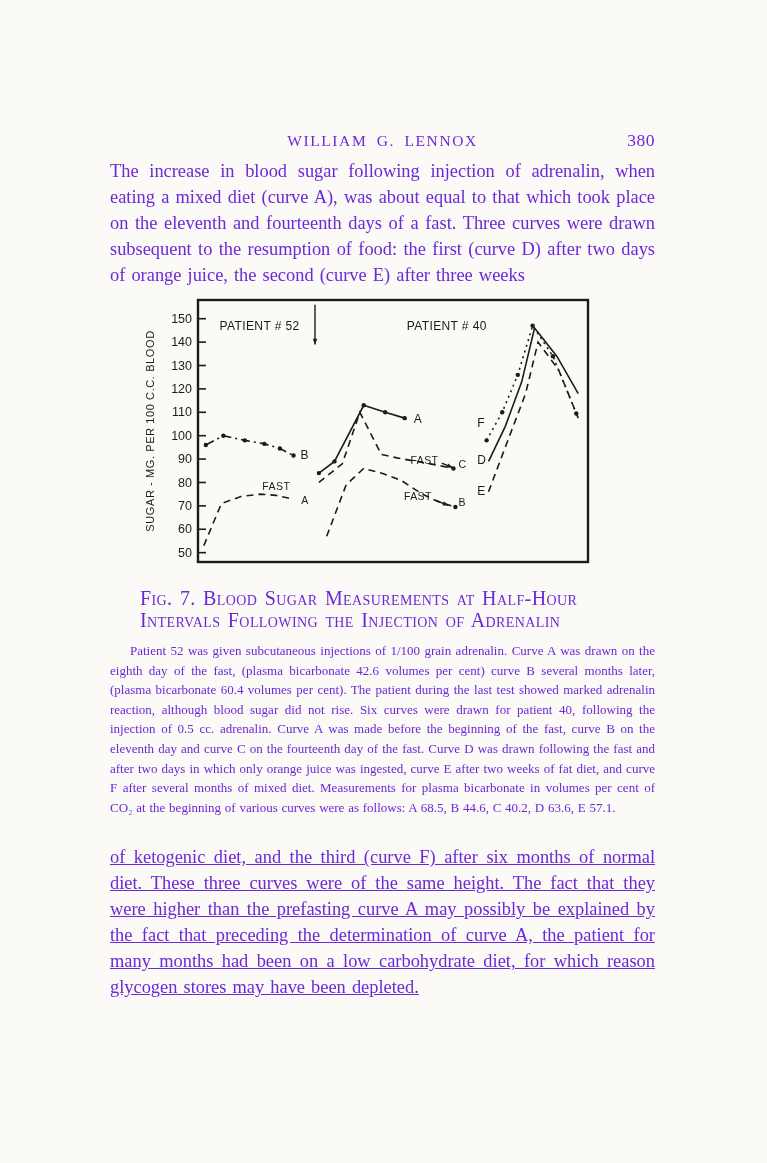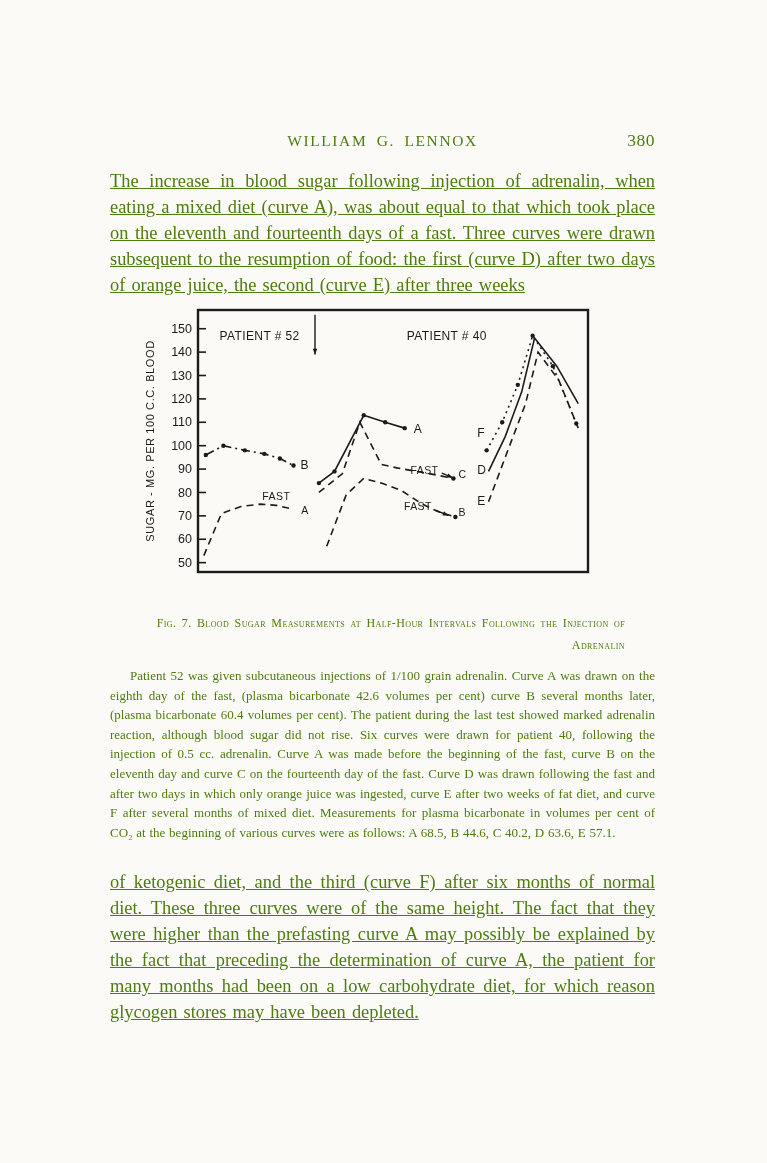--- a/index.html
+++ b/index.html
@@ -1,21 +1,21 @@
 <!DOCTYPE html>
 <html><head>
 <meta charset="utf-8">
 <style>
   * { margin: 0; padding: 0; box-sizing: border-box; }
   html, body { background: #d8d8d8; }
   .page {
     width: 767px; height: 1163px;
     margin: 0 auto;
     background: #fbfaf7;
-    color: #4d7c0f;
+    color: #6d28d9;
     font-family: "Liberation Serif", "DejaVu Serif", serif;
     position: relative;
     padding: 132px 112px 0 110px;
     overflow: hidden;
   }
   .header {
     position: relative;
     text-align: center;
     font-size: 15.5px;
     letter-spacing: 1.6px;
@@ -25,30 +25,30 @@
   .pagenum {
     position: absolute; right: 0; top: -2px;
     font-size: 17.5px; letter-spacing: 0.5px;
   }
   .body-text {
     font-size: 18.4px;
     line-height: 26px;
     text-align: justify;
     word-spacing: 1.5px;
   }
-  .para1 { margin-top: 18px; text-decoration: underline; }
+  .para1 { margin-top: 8px; }
   .figure { margin: 6px 0 0 30px; }
   .caption-title {
-    text-align: right;
+    text-align: left;
     font-variant: small-caps;
-    font-size: 12px;
+    font-size: 20px;
     line-height: 22px;
     letter-spacing: 0.4px;
     word-spacing: 2px;
-    margin: 28px 30px 10px 30px;
+    margin: 13px 30px 10px 30px;
   }
   .caption-body {
     font-size: 13px;
     line-height: 19.6px;
     text-align: justify;
     text-indent: 20px;
     word-spacing: 0.5px;
   }
   .para2 { margin-top: 27px; text-decoration: underline; }
   svg text { fill: #1b1b1b; }

